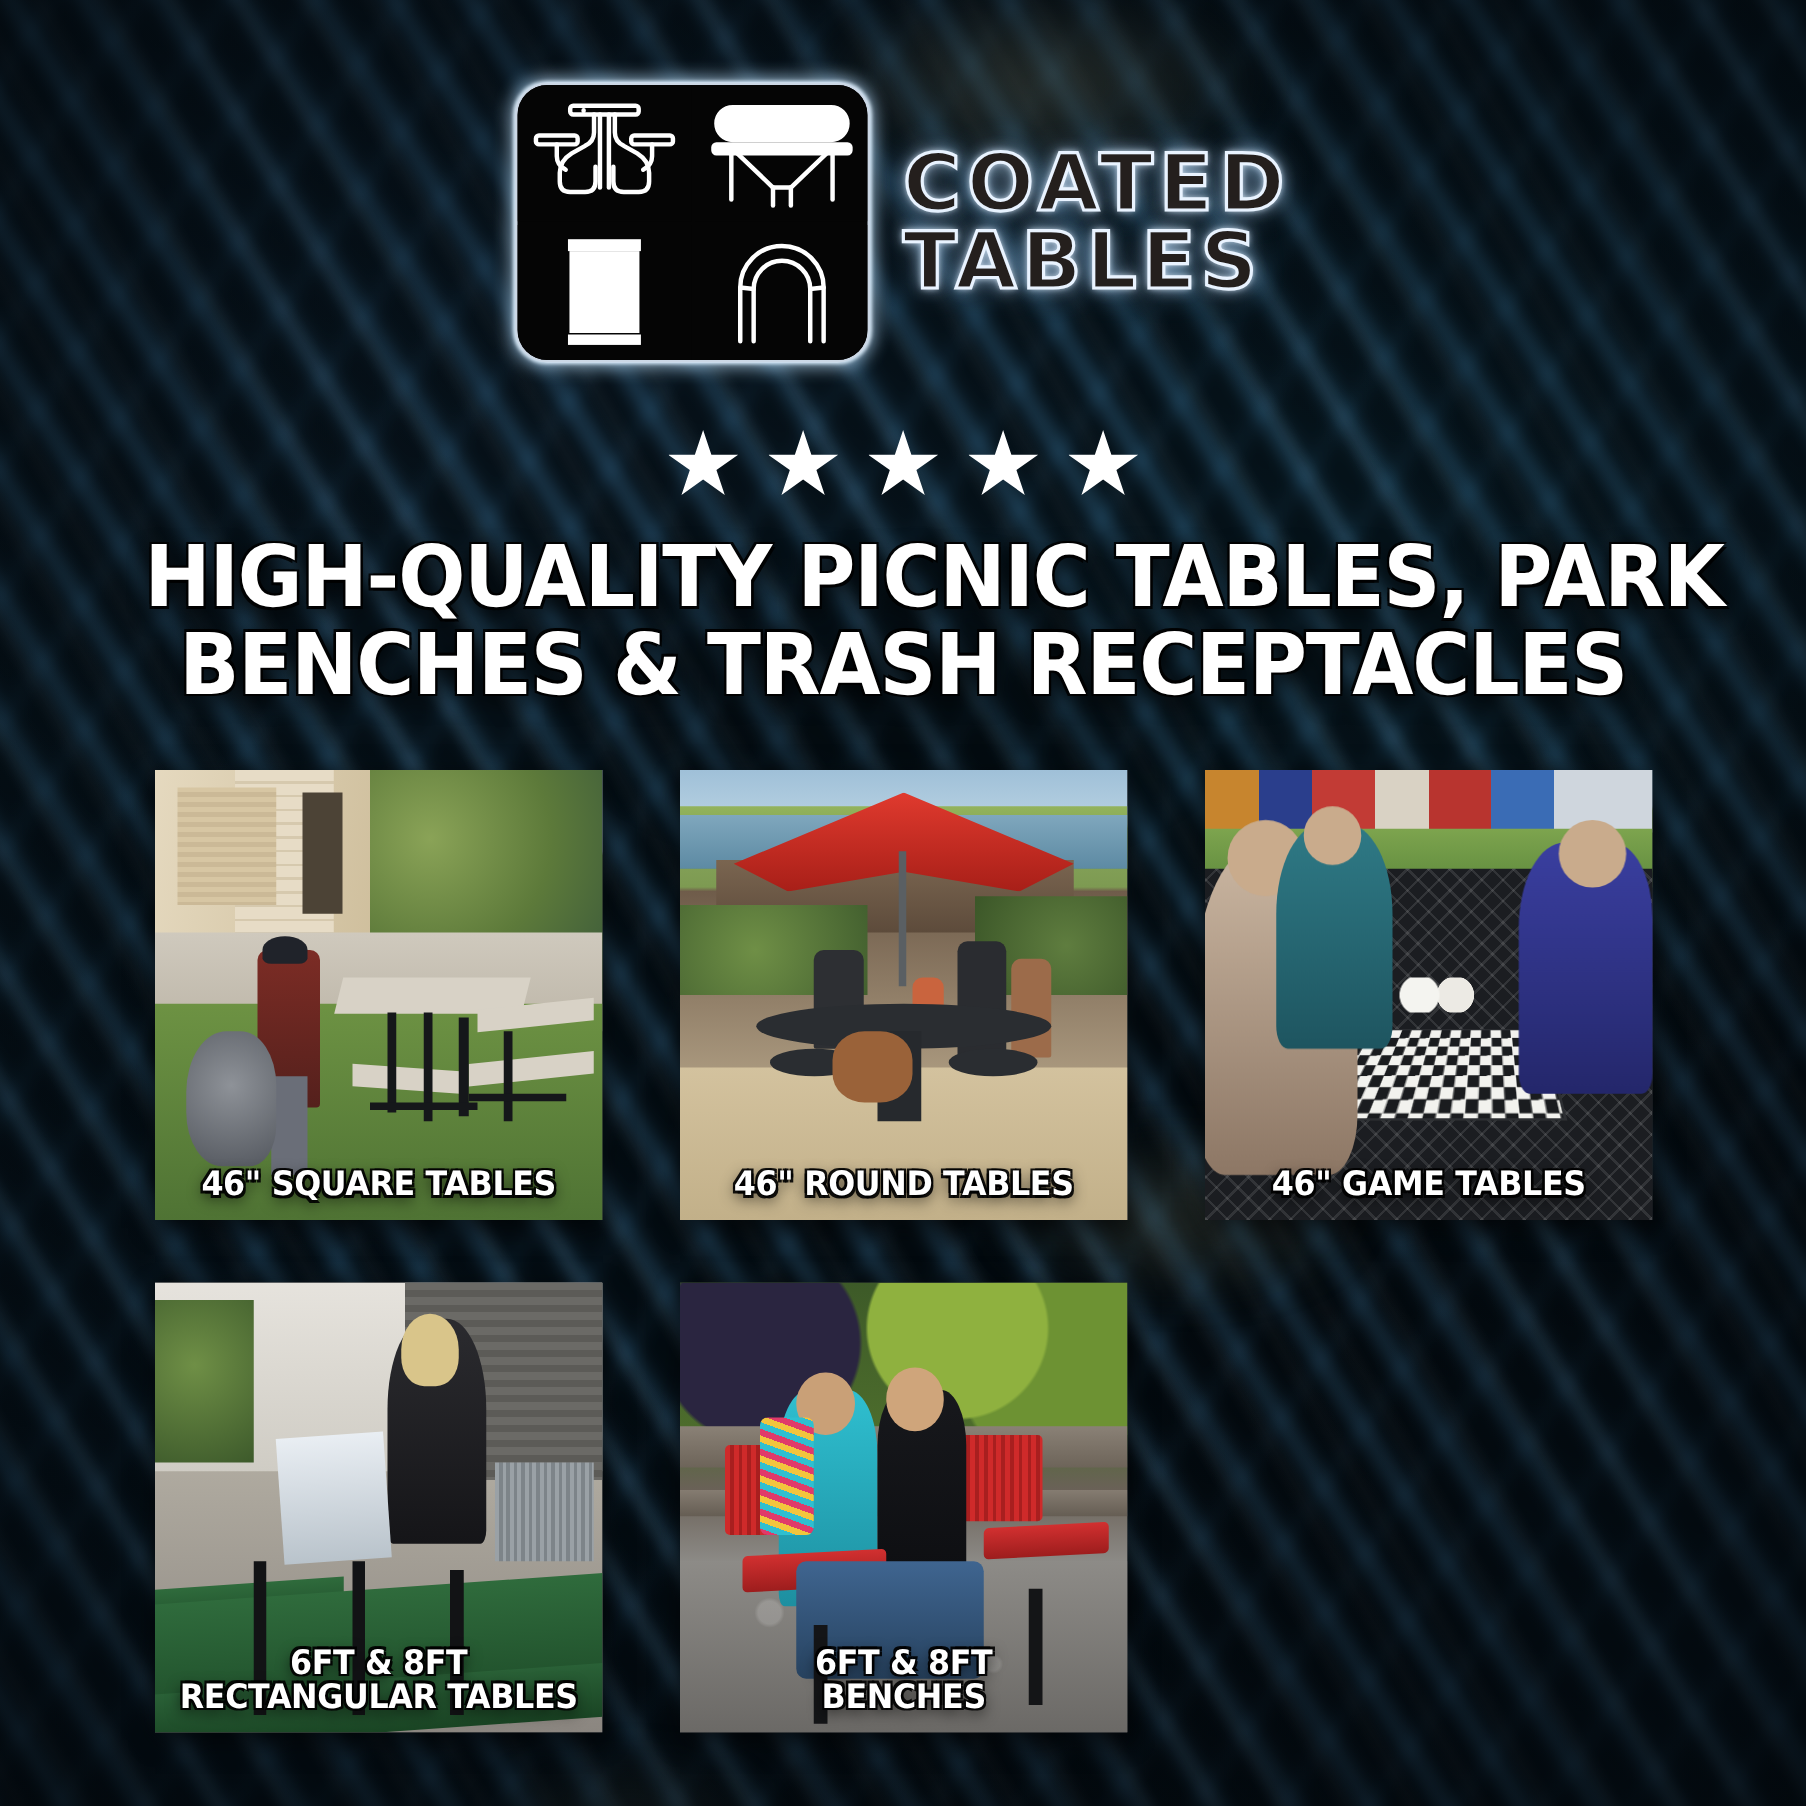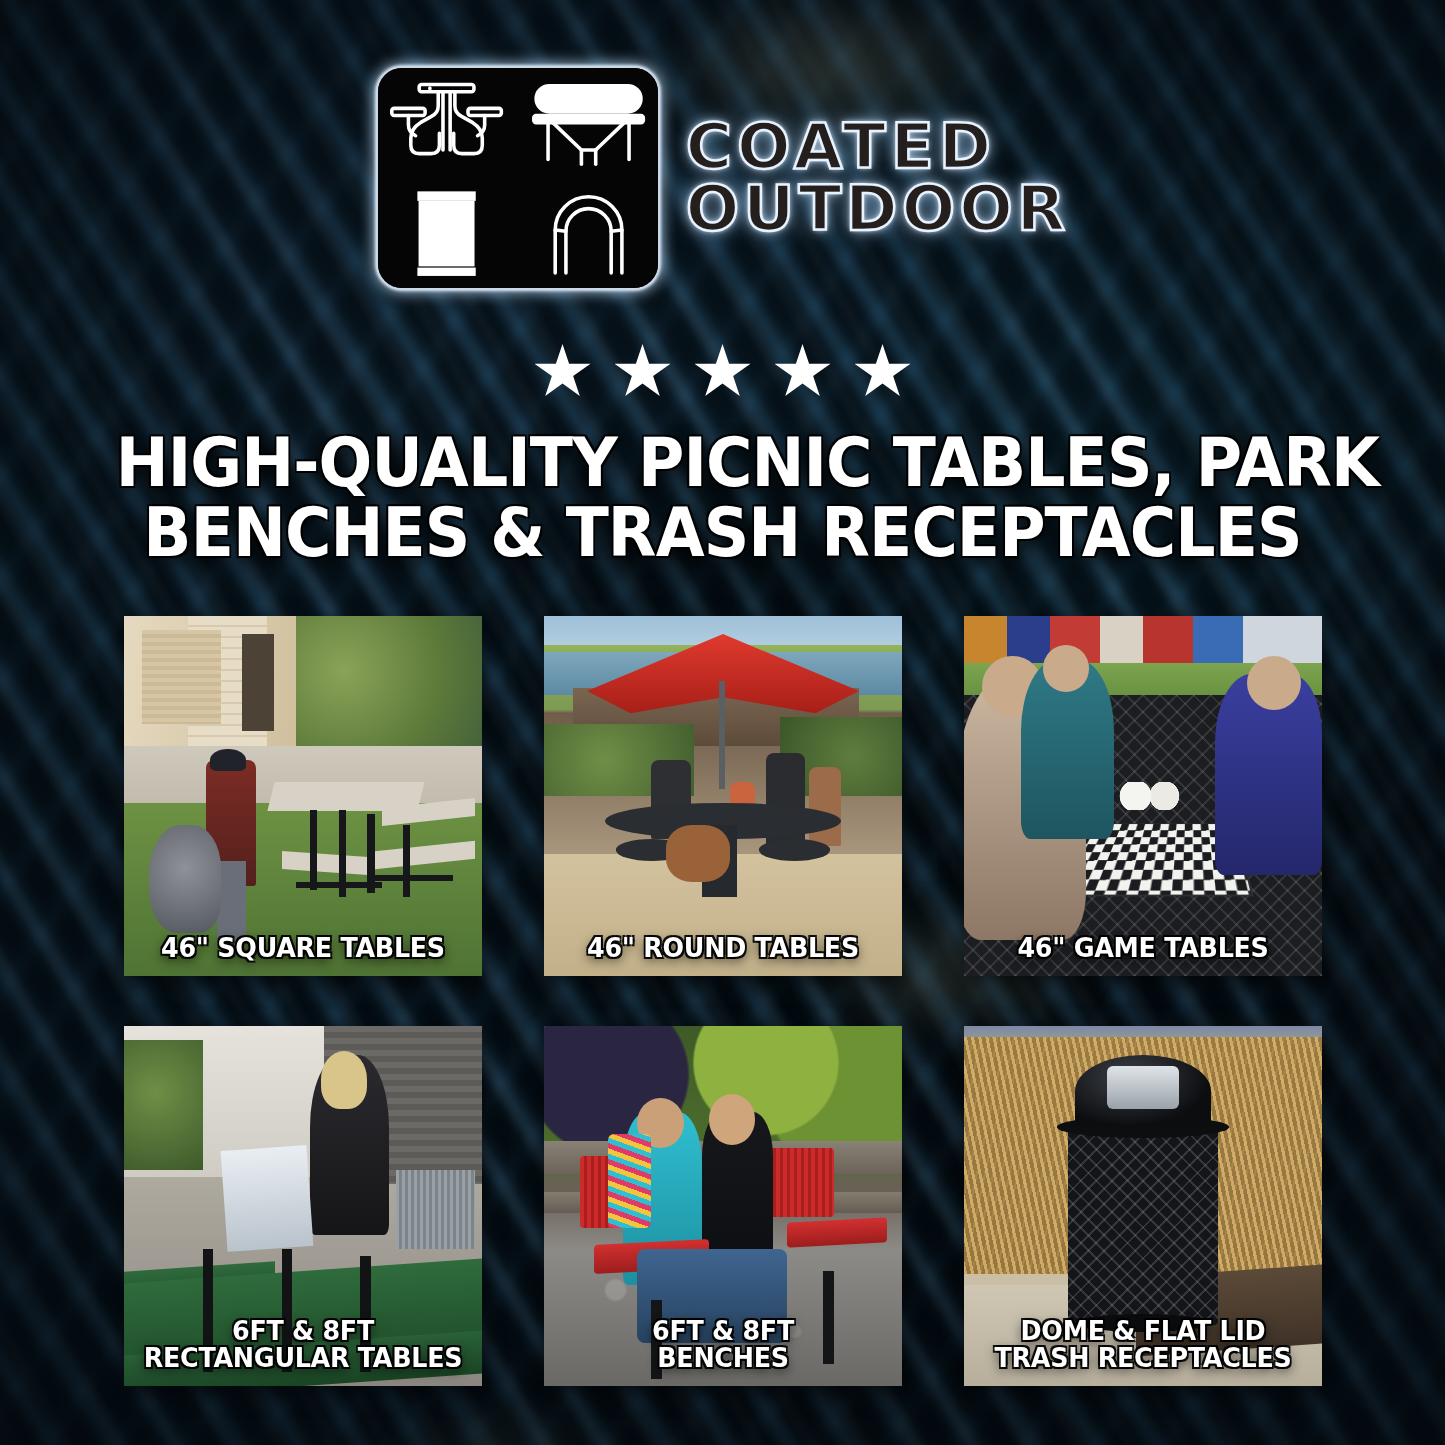--- a/index.html
+++ b/index.html
@@ -302,21 +302,21 @@
             <path d="M22 72 V36 a28 28 0 0 1 56 0 V72"></path>
             <path d="M31 72 V37 a19 19 0 0 1 38 0 V72"></path>
             <line x1="22" y1="36" x2="31" y2="37"></line>
             <line x1="78" y1="36" x2="69" y2="37"></line>
           </svg>
         </div>
       </div>
 
       <div class="wordmark">
         <div class="wm-line l1">COATED</div>
-        <div class="wm-line l2">OUTDOOR</div>
+        <div class="wm-line l2">TABLES</div>
       </div>
     </div>
 
     <div class="stars">
       <div class="star"></div>
       <div class="star"></div>
       <div class="star"></div>
       <div class="star"></div>
       <div class="star"></div>
     </div>
@@ -441,32 +441,16 @@
           <div class="kid" style="left:26%;top:62%;width:42%;height:26%;background:linear-gradient(#3f6590,#27425f);border-radius:8px;"></div>
           <div class="post" style="left:30%;top:76%;width:3%;height:22%;"></div>
           <div class="post" style="left:78%;top:68%;width:3%;height:26%;"></div>
         </div>
         <div class="cap">
           <span>6FT &amp; 8FT</span>
           <span>BENCHES</span>
         </div>
       </div>
 
-      <div class="tile">
-        <div class="photo p6">
-          <div class="grassbg"></div>
-            <div class="walk"></div>
-            <div class="mulch"></div>
-          <div class="can"></div>
-            <div class="rim"></div>
-          <div class="dome"></div>
-            <div class="slot"></div>
-            <div class="base"></div>
-        </div>
-        <div class="cap">
-          <span>DOME &amp; FLAT LID</span>
-          <span>TRASH RECEPTACLES</span>
-        </div>
-      </div>
 
     </div>
   </div>
 </div>
 
 </body></html>

